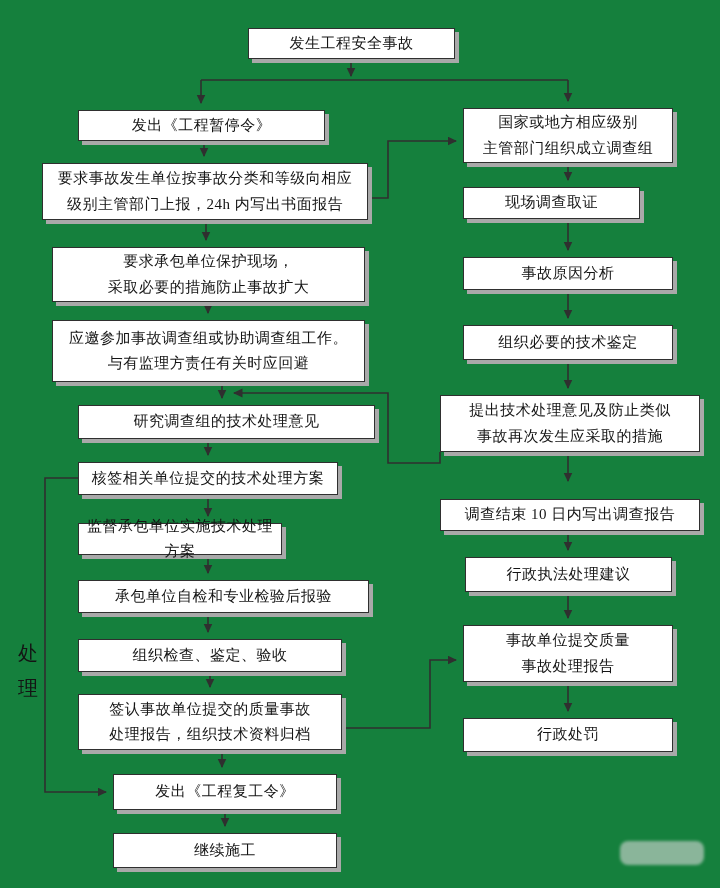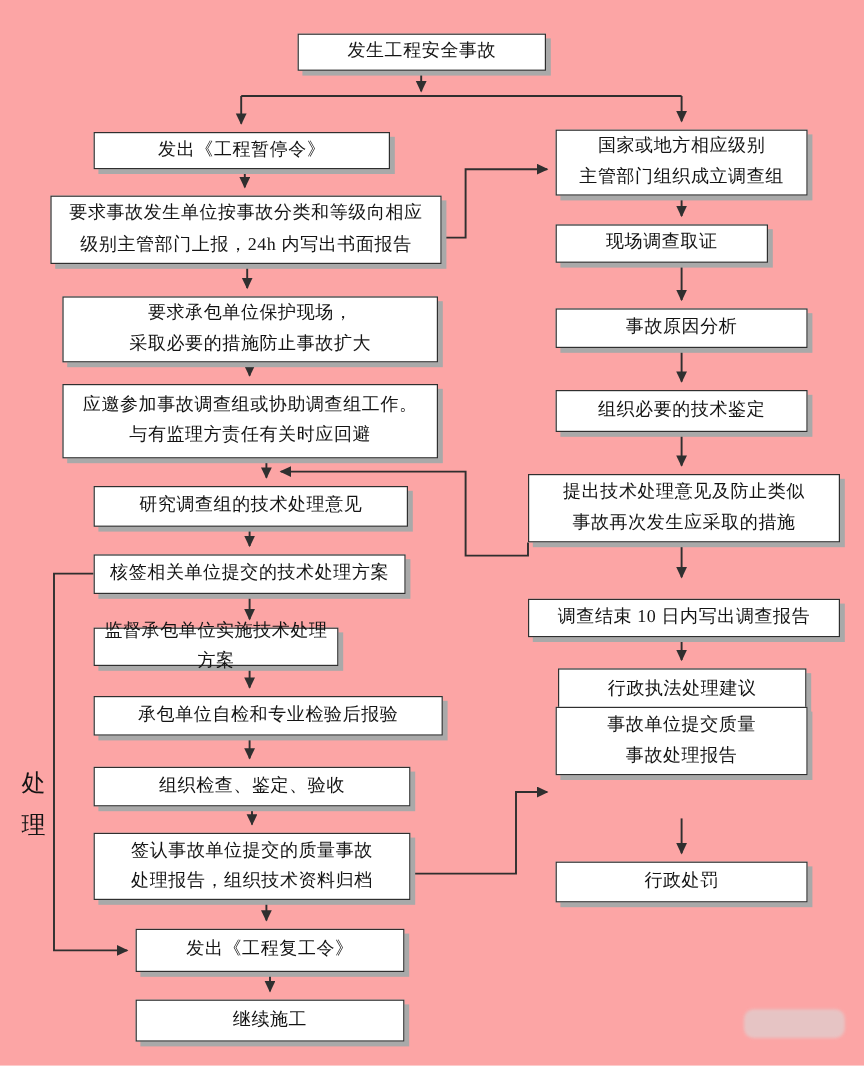--- a/index.html
+++ b/index.html
@@ -3,21 +3,21 @@
 <meta charset="utf-8">
 <style>
   html, body { margin: 0; padding: 0; }
   body {
     width: 720px; height: 888px;
     background: #ffffff;
     font-family: "Liberation Serif", "DejaVu Serif", serif;
   }
   .canvas {
     position: relative; width: 720px; height: 888px;
-    background: #fca5a5; overflow: hidden;
+    background: #15803d; overflow: hidden;
   }
   .wires { position: absolute; left: 0; top: 0; z-index: 1; }
   .node {
     position: absolute; z-index: 2; box-sizing: border-box;
     display: flex; align-items: center; justify-content: center;
     background: #ffffff;
     border: 1.6px solid #2f2f2f;
     box-shadow: 4px 4px 0 #a9a9a9;
     color: #141414; font-size: 15px; letter-spacing: 0.5px;
     text-align: center; line-height: 1.7; white-space: pre-line;
@@ -78,39 +78,39 @@
 
   <div class="node" style="left:248px;top:28px;width:207px;height:31px">发生工程安全事故</div>
 
   <div class="node" style="left:78px;top:110px;width:247px;height:31px">发出《工程暂停令》</div>
   <div class="node" style="left:42px;top:163px;width:326px;height:57px">要求事故发生单位按事故分类和等级向相应
 级别主管部门上报，24h 内写出书面报告</div>
   <div class="node" style="left:52px;top:247px;width:313px;height:55px">要求承包单位保护现场，
 采取必要的措施防止事故扩大</div>
   <div class="node" style="left:52px;top:320px;width:313px;height:62px">应邀参加事故调查组或协助调查组工作。
 与有监理方责任有关时应回避</div>
-  <div class="node" style="left:78px;top:405px;width:262px;height:34px">研究调查组的技术处理意见</div>
+  <div class="node" style="left:78px;top:405px;width:297px;height:34px">研究调查组的技术处理意见</div>
   <div class="node" style="left:78px;top:462px;width:260px;height:33px">核签相关单位提交的技术处理方案</div>
   <div class="node" style="left:78px;top:523px;width:204px;height:32px">监督承包单位实施技术处理方案</div>
   <div class="node" style="left:78px;top:580px;width:291px;height:33px">承包单位自检和专业检验后报验</div>
   <div class="node" style="left:78px;top:639px;width:264px;height:33px">组织检查、鉴定、验收</div>
   <div class="node" style="left:78px;top:694px;width:264px;height:56px">签认事故单位提交的质量事故
 处理报告，组织技术资料归档</div>
   <div class="node" style="left:113px;top:774px;width:224px;height:36px">发出《工程复工令》</div>
   <div class="node" style="left:113px;top:833px;width:224px;height:35px">继续施工</div>
 
   <div class="node" style="left:463px;top:108px;width:210px;height:55px">国家或地方相应级别
 主管部门组织成立调查组</div>
   <div class="node" style="left:463px;top:187px;width:177px;height:32px">现场调查取证</div>
   <div class="node" style="left:463px;top:257px;width:210px;height:33px">事故原因分析</div>
   <div class="node" style="left:463px;top:325px;width:210px;height:35px">组织必要的技术鉴定</div>
   <div class="node" style="left:440px;top:395px;width:260px;height:57px">提出技术处理意见及防止类似
 事故再次发生应采取的措施</div>
   <div class="node" style="left:440px;top:499px;width:260px;height:32px">调查结束 10 日内写出调查报告</div>
   <div class="node" style="left:465px;top:557px;width:207px;height:35px">行政执法处理建议</div>
-  <div class="node" style="left:463px;top:589px;width:210px;height:57px">事故单位提交质量
+  <div class="node" style="left:463px;top:625px;width:210px;height:57px">事故单位提交质量
 事故处理报告</div>
   <div class="node" style="left:463px;top:718px;width:210px;height:34px">行政处罚</div>
 
   <div class="side-label">处理</div>
 
   <div class="watermark"></div>
 </div>
 
 </body></html>

